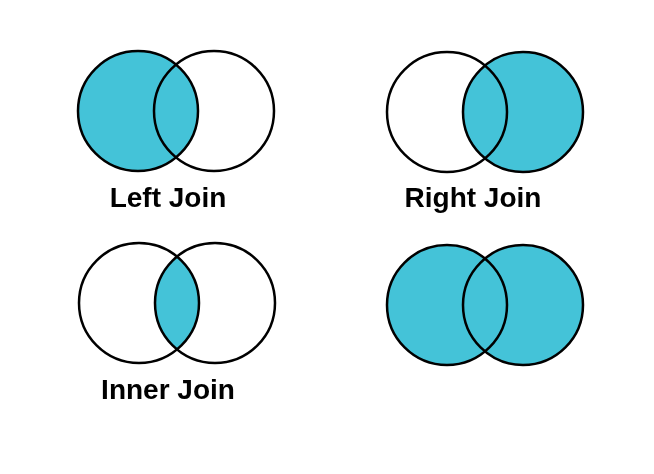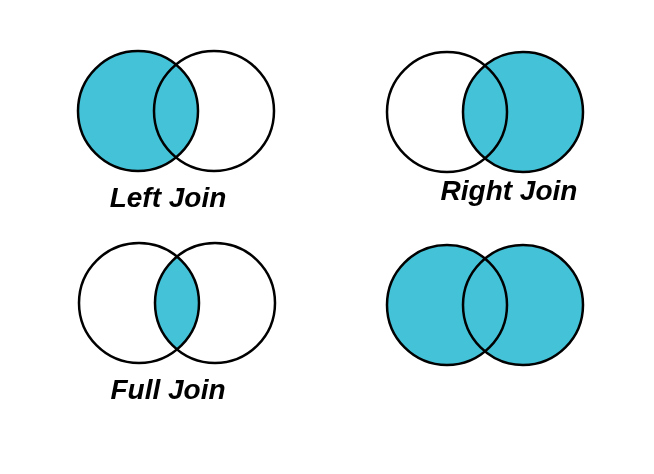--- a/index.html
+++ b/index.html
@@ -11,21 +11,20 @@
     height: 474px;
     background: var(--background, #fff);
     overflow: hidden;
     font-family: "Liberation Sans", sans-serif;
   }
   .canvas {
     position: relative;
     width: 654px;
     height: 352px;
     background: var(--background, #fff);
-    font-style: italic;
   }
   svg.venn {
     position: absolute;
     display: block;
   }
   .shade {
     fill: var(--accent, #44C3D8);
     stroke: none;
   }
   .outline {
@@ -41,21 +40,21 @@
     line-height: 37px;
     color: var(--text, #000);
     white-space: pre-line;
     text-align: center;
   }
   .pos-tl { left: 75px;  top: 48px;  }
   .pos-tr { left: 384px; top: 49px;  }
   .pos-bl { left: 76px;  top: 240px; }
   .pos-br { left: 384px; top: 242px; }
   .pos-label-tl { left: 168px; top: 179px; }
-  .pos-label-tr { left: 473px; top: 172px; margin-left: 36px; }
+  .pos-label-tr { left: 473px; top: 179px; }
   .pos-label-bl { left: 168px; top: 371px; }
   .pos-label-br { left: 477px; top: 373px; }
 </style>
 </head>
 <body>
 
 <div class="canvas">
 
   <svg class="venn pos-tl" viewBox="0 0 202 126" width="202" height="126">
     <circle class="shade" cx="63" cy="63" r="60"></circle>
@@ -74,21 +73,21 @@
   <svg class="venn pos-bl" viewBox="0 0 202 126" width="202" height="126">
     <defs>
       <clipPath id="clip-inner-left">
         <circle cx="63" cy="63" r="60"></circle>
       </clipPath>
     </defs>
     <circle class="shade" cx="139" cy="63" r="60" clip-path="url(#clip-inner-left)"></circle>
     <circle class="outline" cx="63" cy="63" r="60"></circle>
     <circle class="outline" cx="139" cy="63" r="60"></circle>
   </svg>
-  <div class="label pos-label-bl">Full Join</div>
+  <div class="label pos-label-bl">Inner Join</div>
 
   <svg class="venn pos-br" viewBox="0 0 202 126" width="202" height="126">
     <circle class="shade" cx="63" cy="63" r="60"></circle>
     <circle class="shade" cx="139" cy="63" r="60"></circle>
     <circle class="outline" cx="63" cy="63" r="60"></circle>
     <circle class="outline" cx="139" cy="63" r="60"></circle>
   </svg>
 
 </div>
 

